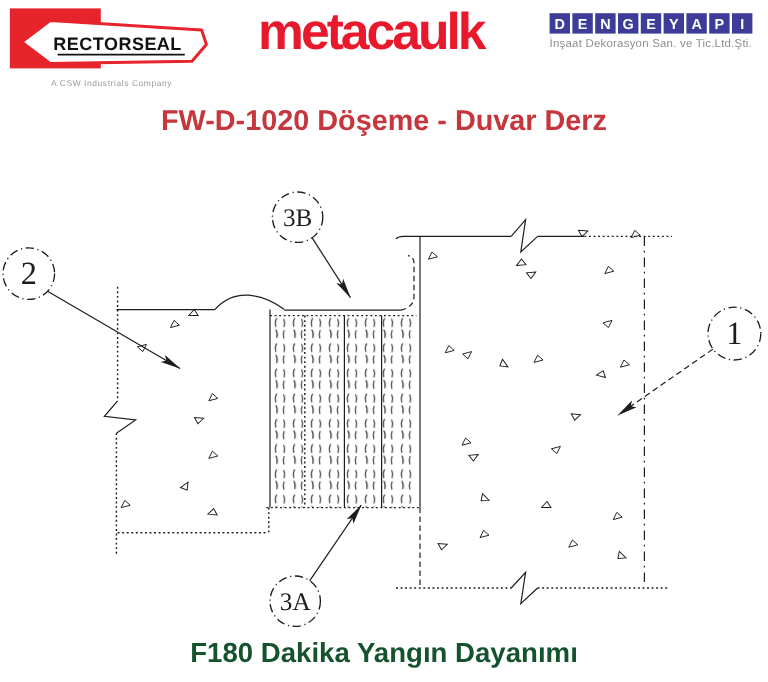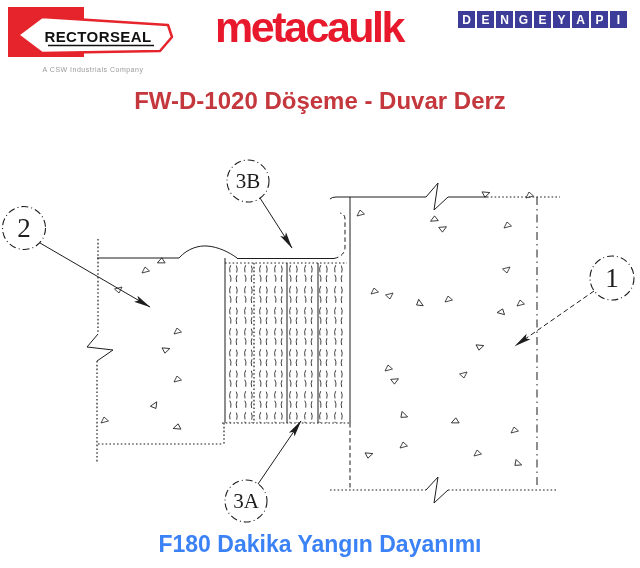--- a/index.html
+++ b/index.html
@@ -18,21 +18,21 @@
   .dy-row{display:flex;gap:2px;}
   .dy-cell{width:17px;height:17px;background:#3d3d99;color:#ffffff;
        font-weight:700;font-size:12px;display:flex;align-items:center;
        justify-content:center;}
   .dy-sub{font-size:9.5px;color:#8c8c8c;margin-top:3px;letter-spacing:.2px;}
 
   
   .page-title{position:absolute;left:0;top:86px;width:640px;text-align:center;
        color:#c4373d;font-weight:700;font-size:24px;line-height:30px;}
   .page-footer{position:absolute;left:0;top:531px;width:640px;text-align:center;
-       color:#3b82f6;font-weight:700;font-size:23px;}
+       color:#14532d;font-weight:700;font-size:23px;}
 
   
   .drawing{position:absolute;left:0;top:148px;}
   .ln{stroke:#1d1d1d;stroke-width:1;fill:none;}
   .dot{stroke-dasharray:1.6 2.2;stroke-width:1.2;}
   .dsh{stroke-dasharray:4.5 3;}
   .dashdot{stroke-dasharray:8 4 1.5 4;}
   .callout-circle{stroke:#1d1d1d;stroke-width:1.1;fill:none;
        stroke-dasharray:7 3 1 3;}
   .callout-text{font-family:"Liberation Serif","DejaVu Serif",serif;
@@ -61,20 +61,21 @@
     <div class="dy-cell">D</div>
     <div class="dy-cell">E</div>
     <div class="dy-cell">N</div>
     <div class="dy-cell">G</div>
     <div class="dy-cell">E</div>
     <div class="dy-cell">Y</div>
     <div class="dy-cell">A</div>
     <div class="dy-cell">P</div>
     <div class="dy-cell">I</div>
   </div>
+  <div class="dy-sub">İnşaat Dekorasyon San. ve Tic.Ltd.Şti.</div>
 </div>
 
 <div class="page-title">
   <div>FW-D-1020 Döşeme - Duvar Derz</div>
 </div>
 
 <svg class="drawing" width="640" height="376" viewBox="0 148 640 376">
 
   <defs>
     <pattern id="woolPat" x="226" y="263" width="15" height="21" patternUnits="userSpaceOnUse">

